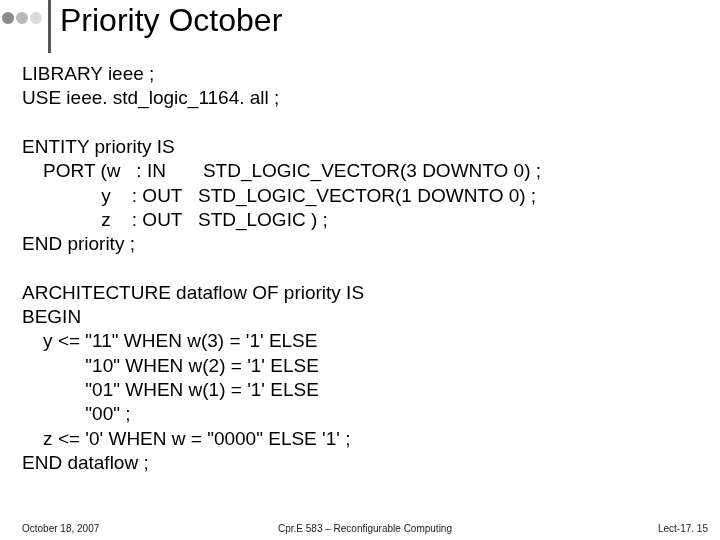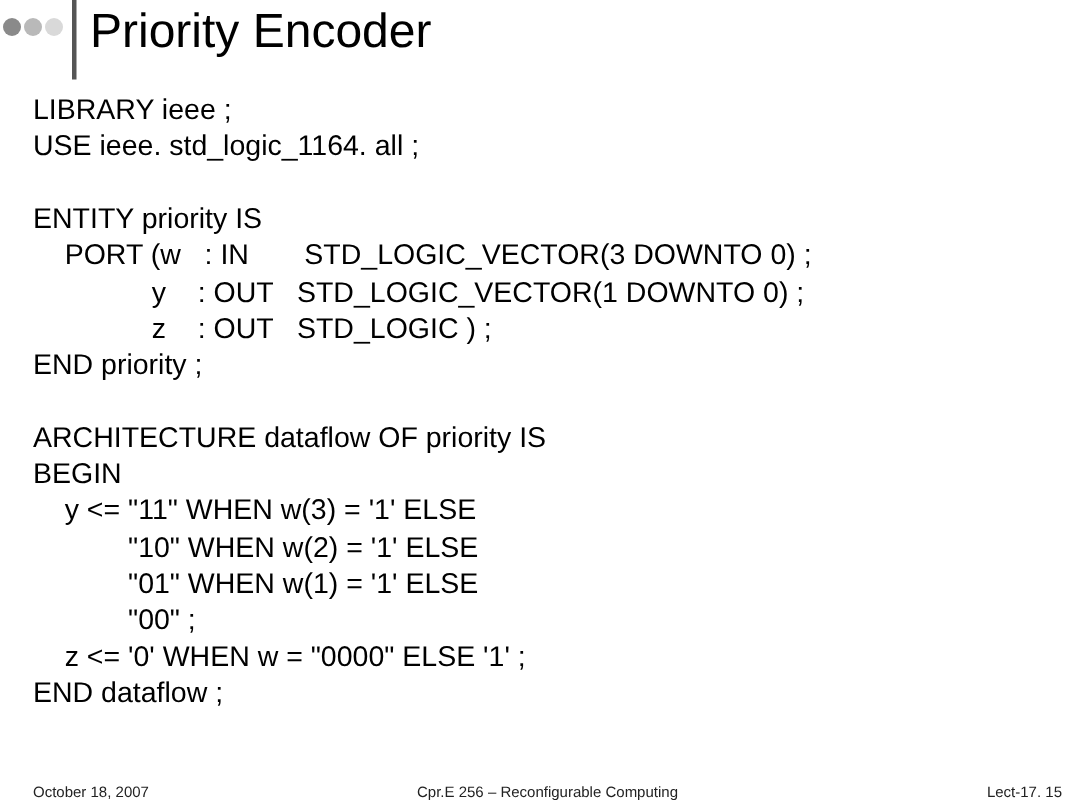--- a/index.html
+++ b/index.html
@@ -87,21 +87,21 @@
 <body>
 
 <div class="slide">
   <div class="header">
     <div class="bullets">
       <div class="bullet b1"></div>
       <div class="bullet b2"></div>
       <div class="bullet b3"></div>
     </div>
     <div class="title-divider"></div>
-    <div class="title">Priority Encoder</div>
+    <div class="title">Priority October</div>
   </div>
 
   <div class="body">LIBRARY ieee ;
 USE ieee. std_logic_1164. all ;
 
 ENTITY priority IS
     PORT (w   : IN       STD_LOGIC_VECTOR(3 DOWNTO 0) ;
                y    : OUT   STD_LOGIC_VECTOR(1 DOWNTO 0) ;
                z    : OUT   STD_LOGIC ) ;
 END priority ;
@@ -110,16 +110,16 @@
 BEGIN
     y &lt;= "11" WHEN w(3) = '1' ELSE
             "10" WHEN w(2) = '1' ELSE
             "01" WHEN w(1) = '1' ELSE
             "00" ;
     z &lt;= '0' WHEN w = "0000" ELSE '1' ;
 END dataflow ;</div>
 
   <div class="footer">
     <span>October 18, 2007</span>
-    <span class="footer-center">Cpr.E 256 – Reconfigurable Computing</span>
+    <span class="footer-center">Cpr.E 583 – Reconfigurable Computing</span>
     <span class="footer-right">Lect-17. 15</span>
   </div>
 </div>
 
 </body></html>

